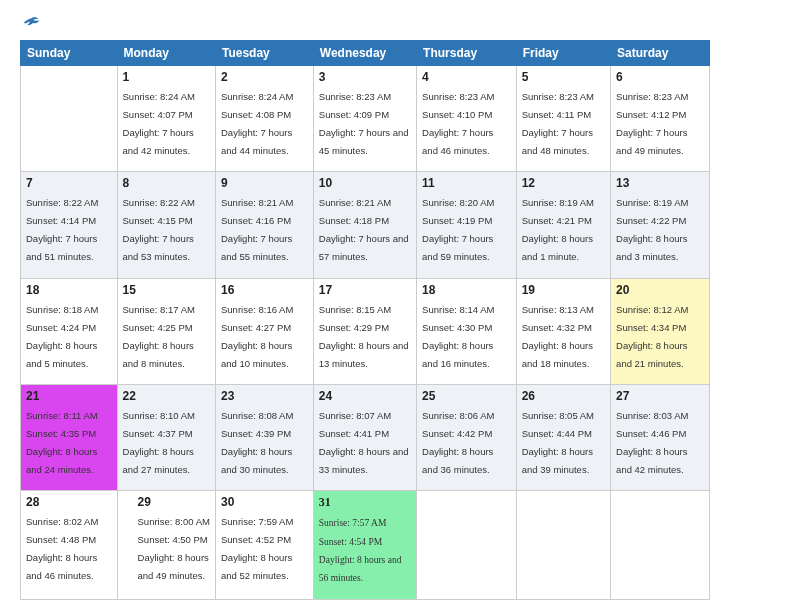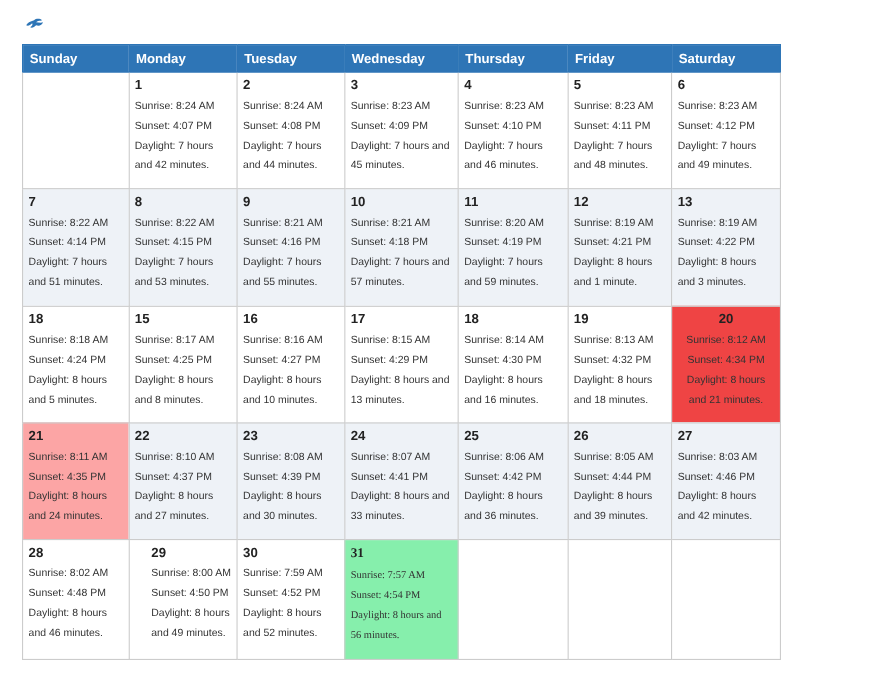--- a/index.html
+++ b/index.html
@@ -171,25 +171,25 @@
           <td style="background-color: rgb(255, 255, 255);"><span class="day-number">15</span>
 <span class="day-info">Sunrise: 8:17 AM<br>Sunset: 4:25 PM<br>Daylight: 8 hours and 8 minutes.</span></td>
           <td style="background-color: rgb(255, 255, 255);"><span class="day-number">16</span>
 <span class="day-info">Sunrise: 8:16 AM<br>Sunset: 4:27 PM<br>Daylight: 8 hours and 10 minutes.</span></td>
           <td style="background-color: rgb(255, 255, 255); margin-left: 48px;"><span class="day-number">17</span>
 <span class="day-info">Sunrise: 8:15 AM<br>Sunset: 4:29 PM<br>Daylight: 8 hours and 13 minutes.</span></td>
           <td style="background-color: rgb(255, 255, 255);"><span class="day-number">18</span>
 <span class="day-info">Sunrise: 8:14 AM<br>Sunset: 4:30 PM<br>Daylight: 8 hours and 16 minutes.</span></td>
           <td style="background-color: rgb(255, 255, 255);"><span class="day-number">19</span>
 <span class="day-info">Sunrise: 8:13 AM<br>Sunset: 4:32 PM<br>Daylight: 8 hours and 18 minutes.</span></td>
-          <td style="background-color: #ef4444; text-align: center;"><span class="day-number">20</span>
+          <td style="background-color: #fef9c3;"><span class="day-number">20</span>
 <span class="day-info">Sunrise: 8:12 AM<br>Sunset: 4:34 PM<br>Daylight: 8 hours and 21 minutes.</span></td>
         </tr>
         <tr>
-          <td style="background-color: #fca5a5; margin-left: 28px;"><span class="day-number">21</span>
+          <td style="background-color: #d946ef; margin-left: 28px;"><span class="day-number">21</span>
 <span class="day-info">Sunrise: 8:11 AM<br>Sunset: 4:35 PM<br>Daylight: 8 hours and 24 minutes.</span></td>
           <td style="background-color: rgb(238, 242, 247);"><span class="day-number">22</span>
 <span class="day-info">Sunrise: 8:10 AM<br>Sunset: 4:37 PM<br>Daylight: 8 hours and 27 minutes.</span></td>
           <td style="background-color: rgb(238, 242, 247);"><span class="day-number">23</span>
 <span class="day-info">Sunrise: 8:08 AM<br>Sunset: 4:39 PM<br>Daylight: 8 hours and 30 minutes.</span></td>
           <td style="background-color: rgb(238, 242, 247);"><span class="day-number">24</span>
 <span class="day-info">Sunrise: 8:07 AM<br>Sunset: 4:41 PM<br>Daylight: 8 hours and 33 minutes.</span></td>
           <td style="background-color: rgb(238, 242, 247);"><span class="day-number">25</span>
 <span class="day-info">Sunrise: 8:06 AM<br>Sunset: 4:42 PM<br>Daylight: 8 hours and 36 minutes.</span></td>
           <td style="background-color: rgb(238, 242, 247);"><span class="day-number">26</span>

